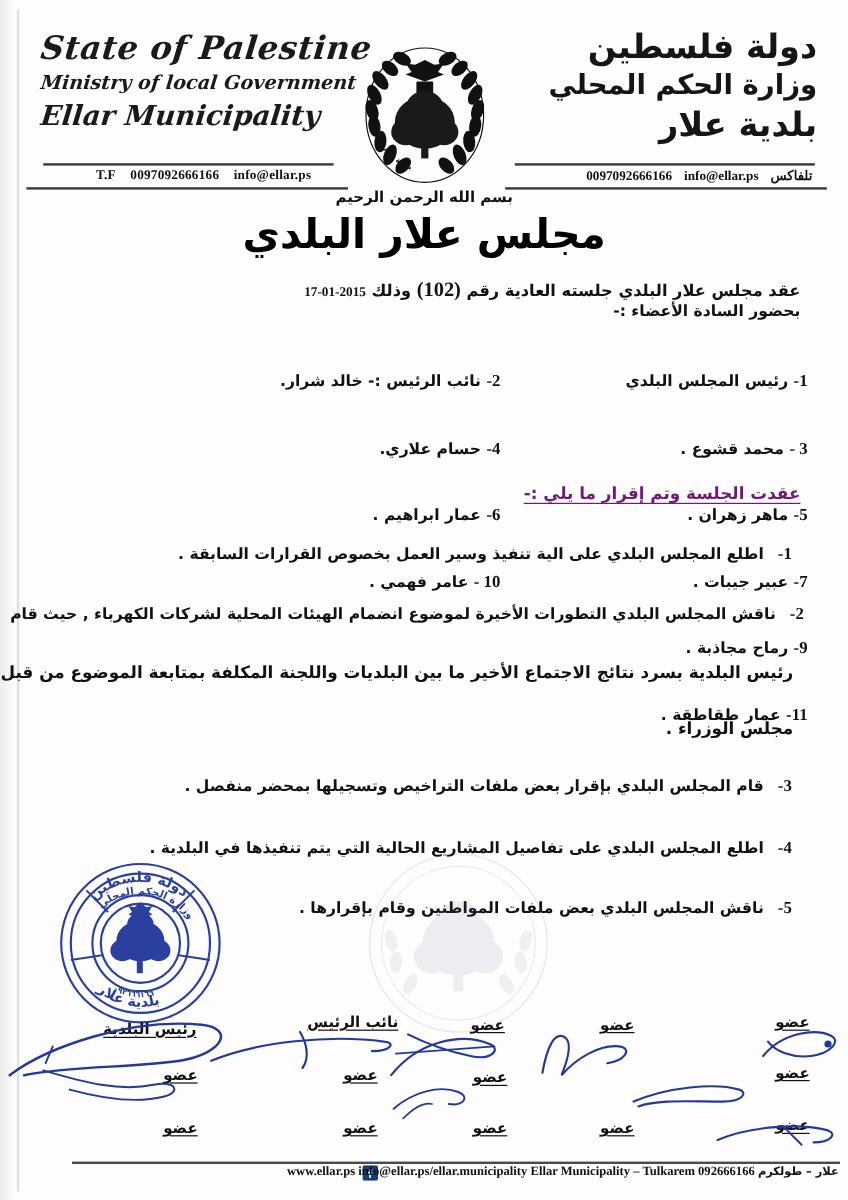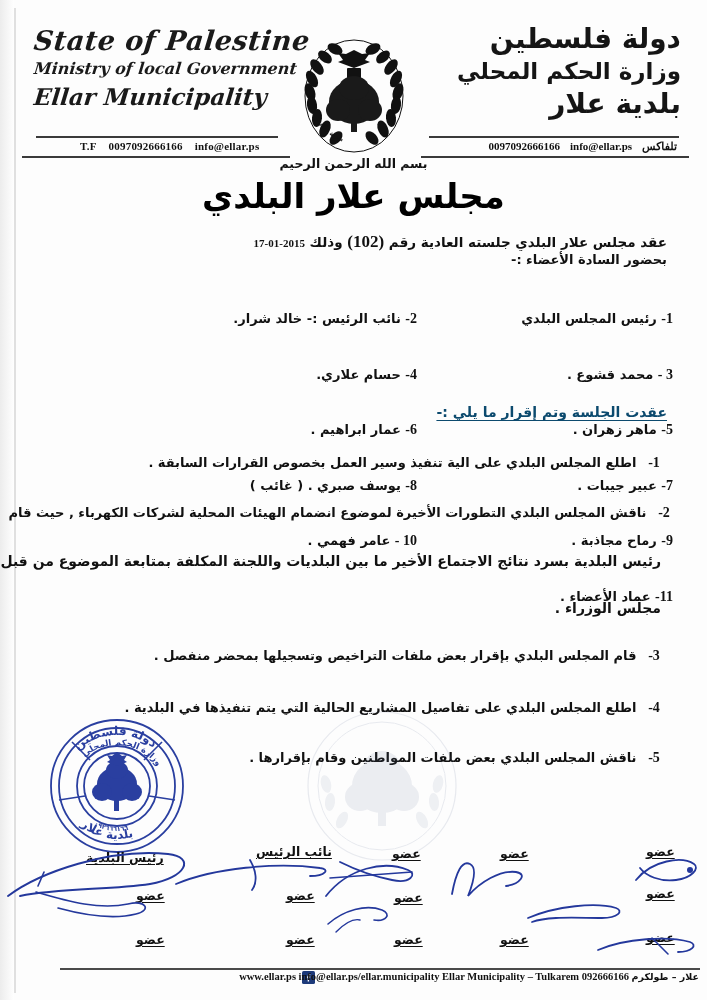--- a/index.html
+++ b/index.html
@@ -146,21 +146,21 @@
   .mem-col-right{right:34px;text-align:right;width:230px;}
   .mem-col-left{right:290px;text-align:right;width:230px;}
   .mem-col li{list-style:none;white-space:nowrap;margin-top:38px;}
   .mem-col ul{margin:0;padding:0;}
   .mem-col .idx{font-family:"Liberation Serif",serif;font-size:14px;}
 
   .session-head{
     position:absolute;right:40px;top:404px;
     direction:rtl;text-align:right;
     font-family:"DejaVu Sans", sans-serif;
-    font-size:14px;font-weight:bold;color:#0c4a6e;
+    font-size:14px;font-weight:bold;color:#701a75;
     text-decoration:underline;
     text-underline-offset:3px;
   }
 
   
   .res{
     position:absolute;direction:rtl;text-align:right;
     font-family:"DejaVu Sans", sans-serif;
     font-size:13px;font-weight:bold;color:#111;
     white-space:nowrap;
@@ -317,29 +317,28 @@
   <div class="attend-line">بحضور السادة الأعضاء :-</div>
 
   <div class="members">
     <div class="mem-col mem-col-right">
       <ul>
         <li><span class="idx">1-</span> <span>رئيس المجلس البلدي</span></li>
         <li><span class="idx">3 -</span> <span>محمد قشوع .</span></li>
         <li><span class="idx">5-</span> <span>ماهر زهران .</span></li>
         <li><span class="idx">7-</span> <span>عبير جيبات  .</span></li>
         <li><span class="idx">9-</span> <span>رماح مجاذبة .</span></li>
-        <li><span class="idx">11-</span> <span>عماد الأعضاء .</span></li>
+        <li><span class="idx">11-</span> <span>عمار طقاطقة .</span></li>
       </ul>
     </div>
     <div class="mem-col mem-col-left">
       <ul>
         <li><span class="idx">2-</span> <span>نائب الرئيس :- خالد شرار.</span></li>
         <li><span class="idx">4-</span> <span>حسام علاري.</span></li>
         <li><span class="idx">6-</span> <span>عمار ابراهيم .</span></li>
-        <li><span class="idx">8-</span> <span>يوسف صبري . ( غائب )</span></li>
         <li><span class="idx">10 -</span> <span>عامر فهمي .</span></li>
       </ul>
     </div>
   </div>
 
   <div class="session-head">عقدت الجلسة وتم إقرار ما يلي :-</div>
 
   <div class="res" style="top:455px;right:40px;width:630px;">
     <span class="rnum">1-</span>
     <span>اطلع المجلس البلدي على الية تنفيذ وسير العمل بخصوص القرارات السابقة .</span>

